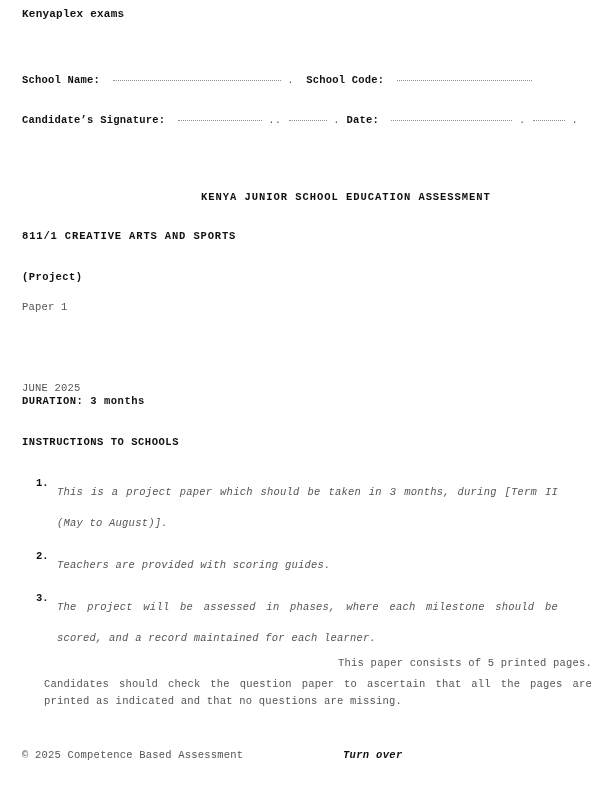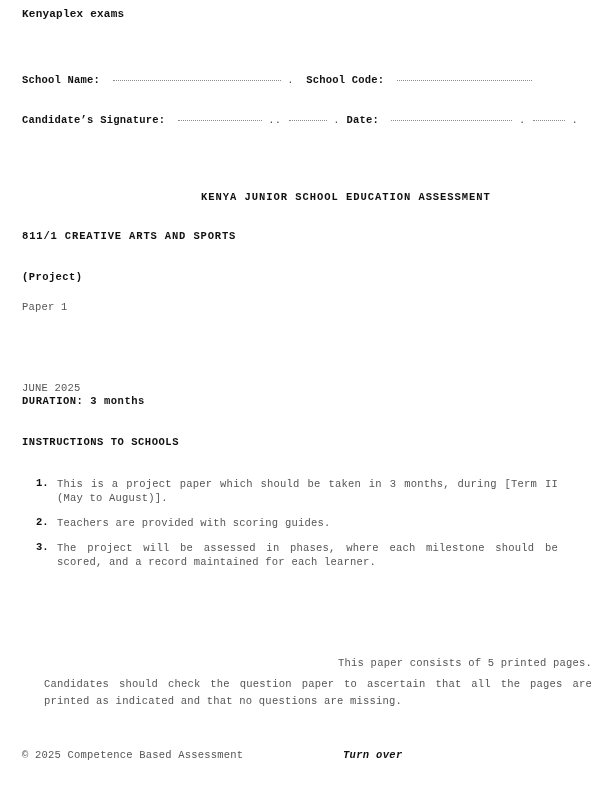--- a/index.html
+++ b/index.html
@@ -69,23 +69,24 @@
     top: 0;
     font-weight: 700;
     color: #111111;
   }
   .li-text {
     display: block;
     margin-left: 57px;
     margin-right: 54px;
     font-weight: 400;
     color: #555555;
-    line-height: 14px;
+    line-height: 31px;
     letter-spacing: 0.02em;
     text-align: justify;
+    font-style: italic;
   }
   .li-text.single { text-align: left; }
 
   
   .para {
     position: absolute;
     left: 22px;
     right: 20px;
     font-weight: 400;
     color: #555555;

